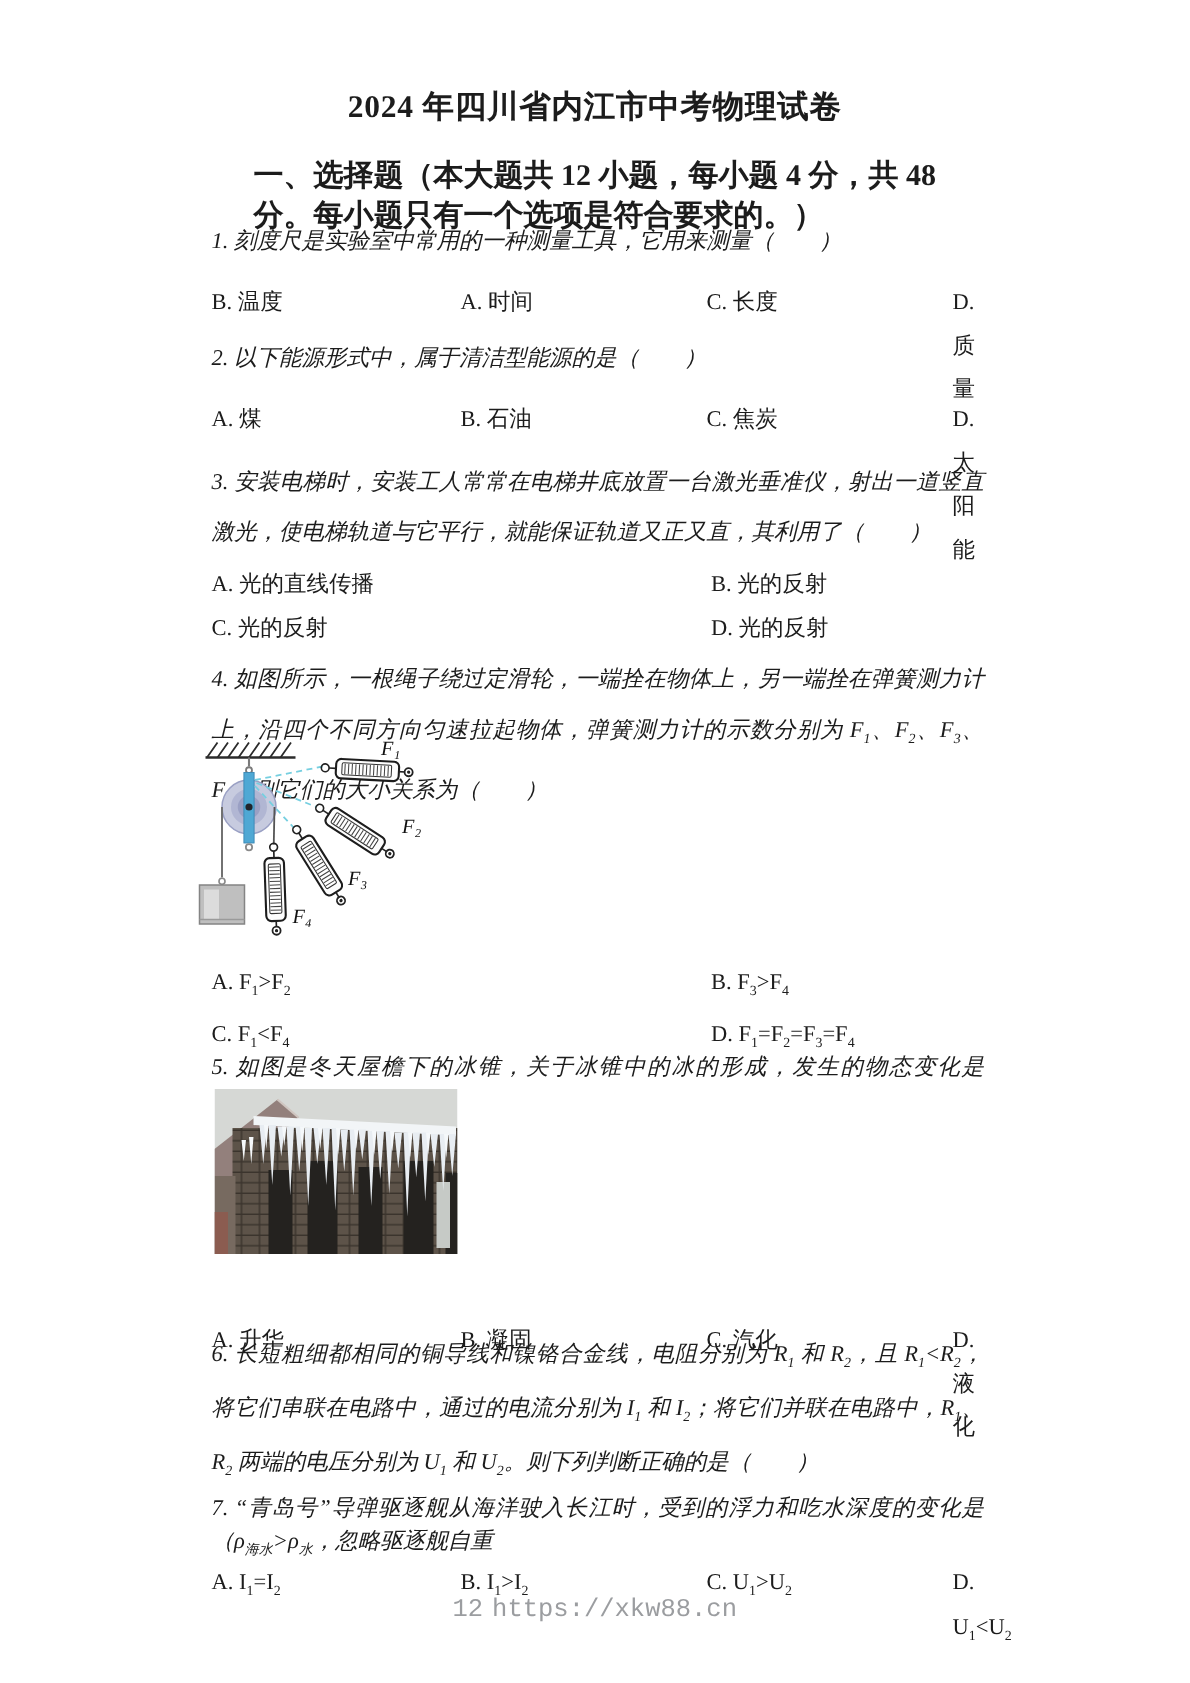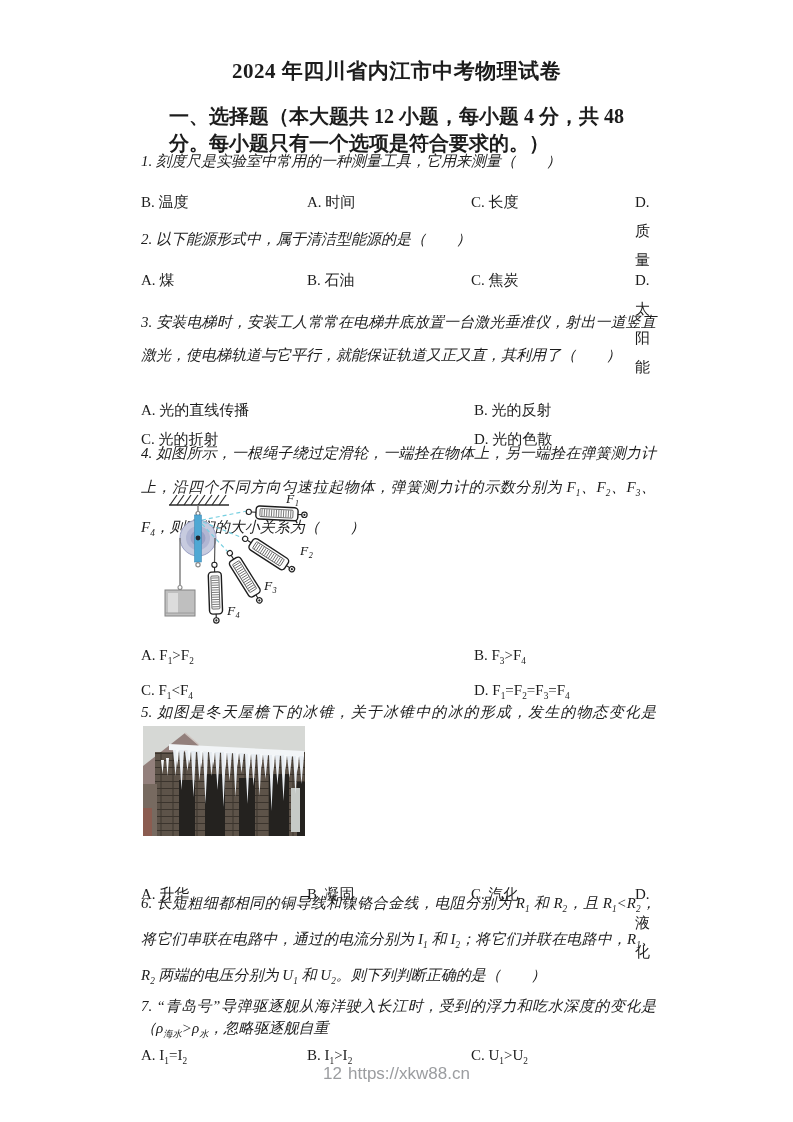--- a/index.html
+++ b/index.html
@@ -34,28 +34,28 @@
   .stem { margin: 0; text-align: justify; line-height: 22px; font-style: italic; }
   .stem.lh33 { line-height: 33px; }
   .stem.lh34 { line-height: 34px; }
   .stem.lh30 { line-height: 30px; }
   .opts { display: grid; }
   .cols4 { grid-template-columns: 166px 164px 164px 1fr; }
   .cols2 { grid-template-columns: 333px 1fr; }
   .opts span { line-height: 29px; }
   .opts.lh30 span { line-height: 30px; margin-top: 42px; }
   sub { font-size: 0.62em; }
-  .figure-wrap { position: absolute; left: 80px; top: 492px; }
+  .figure-wrap { position: absolute; left: 48px; top: 492px; }
   .photo-wrap  { position: absolute; left: 68px; top: 726px; }
   .fig-label { font-style: italic; font-size: 13.5px; fill:#111; }
   .footer {
     position: absolute;
     top: 1064px; left: 0; right: 0;
     text-align: center;
-    font-family: Liberation Sans, sans-serif;
+    font-family: Liberation Mono, monospace;
     font-size: 17px;
     color: #9b9da0;
   }
   .footer span { margin: 0 3px; }
 </style>
 </head>
 <body>
 
 <div class="page">
 
@@ -78,25 +78,25 @@
     <div class="opts cols4" style="margin-top:16px">
       <span>A. 煤</span>
       <span>B. 石油</span>
       <span>C. 焦炭</span>
       <span>D. 太阳能</span>
     </div>
   </div>
 
   <div class="q" style="top:306px">
     <p class="stem lh33">3. 安装电梯时，安装工人常常在电梯井底放置一台激光垂准仪，射出一道竖直激光，使电梯轨道与它平行，就能保证轨道又正又直，其利用了（　　）</p>
-    <div class="opts cols2" style="margin-top:24px">
+    <div class="opts cols2" style="margin-top:4px">
       <span>A. 光的直线传播</span>
       <span>B. 光的反射</span>
-      <span>C. 光的折射</span>
-      <span>D. 光的色散</span>
+      <span>C. 光的反射</span>
+      <span>D. 光的反射</span>
     </div>
   </div>
 
   <div class="q" style="top:436px">
     <p class="stem lh34">4. 如图所示，一根绳子绕过定滑轮，一端拴在物体上，另一端拴在弹簧测力计上，沿四个不同方向匀速拉起物体，弹簧测力计的示数分别为 F<sub>1</sub>、F<sub>2</sub>、F<sub>3</sub>、F<sub>4</sub>，则它们的大小关系为（　　）</p>
   </div>
 
   <div class="figure-wrap">
     <svg width="180" height="150" viewBox="0 0 180 150">
       <defs>
@@ -208,20 +208,21 @@
       <span>D. 液化</span>
     </div>
   </div>
 
   <div class="q" style="top:888px">
     <p class="stem lh30">6. 长短粗细都相同的铜导线和镍铬合金线，电阻分别为 R<sub>1</sub> 和 R<sub>2</sub>，且 R<sub>1</sub>&lt;R<sub>2</sub>，将它们串联在电路中，通过的电流分别为 I<sub>1</sub> 和 I<sub>2</sub>；将它们并联在电路中，R<sub>1</sub>、R<sub>2</sub> 两端的电压分别为 U<sub>1</sub> 和 U<sub>2</sub>。则下列判断正确的是（　　）</p>
     <div class="opts cols4 lh30" style="margin-top:2px">
       <span>A. I<sub>1</sub>=I<sub>2</sub></span>
       <span>B. I<sub>1</sub>&gt;I<sub>2</sub></span>
       <span>C. U<sub>1</sub>&gt;U<sub>2</sub></span>
+      <span>D. U<sub>1</sub>&lt;U<sub>2</sub></span>
     </div>
   </div>
 
   <div class="q" style="top:995px">
     <p class="stem">7. “青岛号”导弹驱逐舰从海洋驶入长江时，受到的浮力和吃水深度的变化是（ρ<sub>海水</sub>&gt;ρ<sub>水</sub>，忽略驱逐舰自重</p>
   </div>
 
   <div class="footer">
     <span>12</span><span>https://xkw88.cn</span>
   </div>

